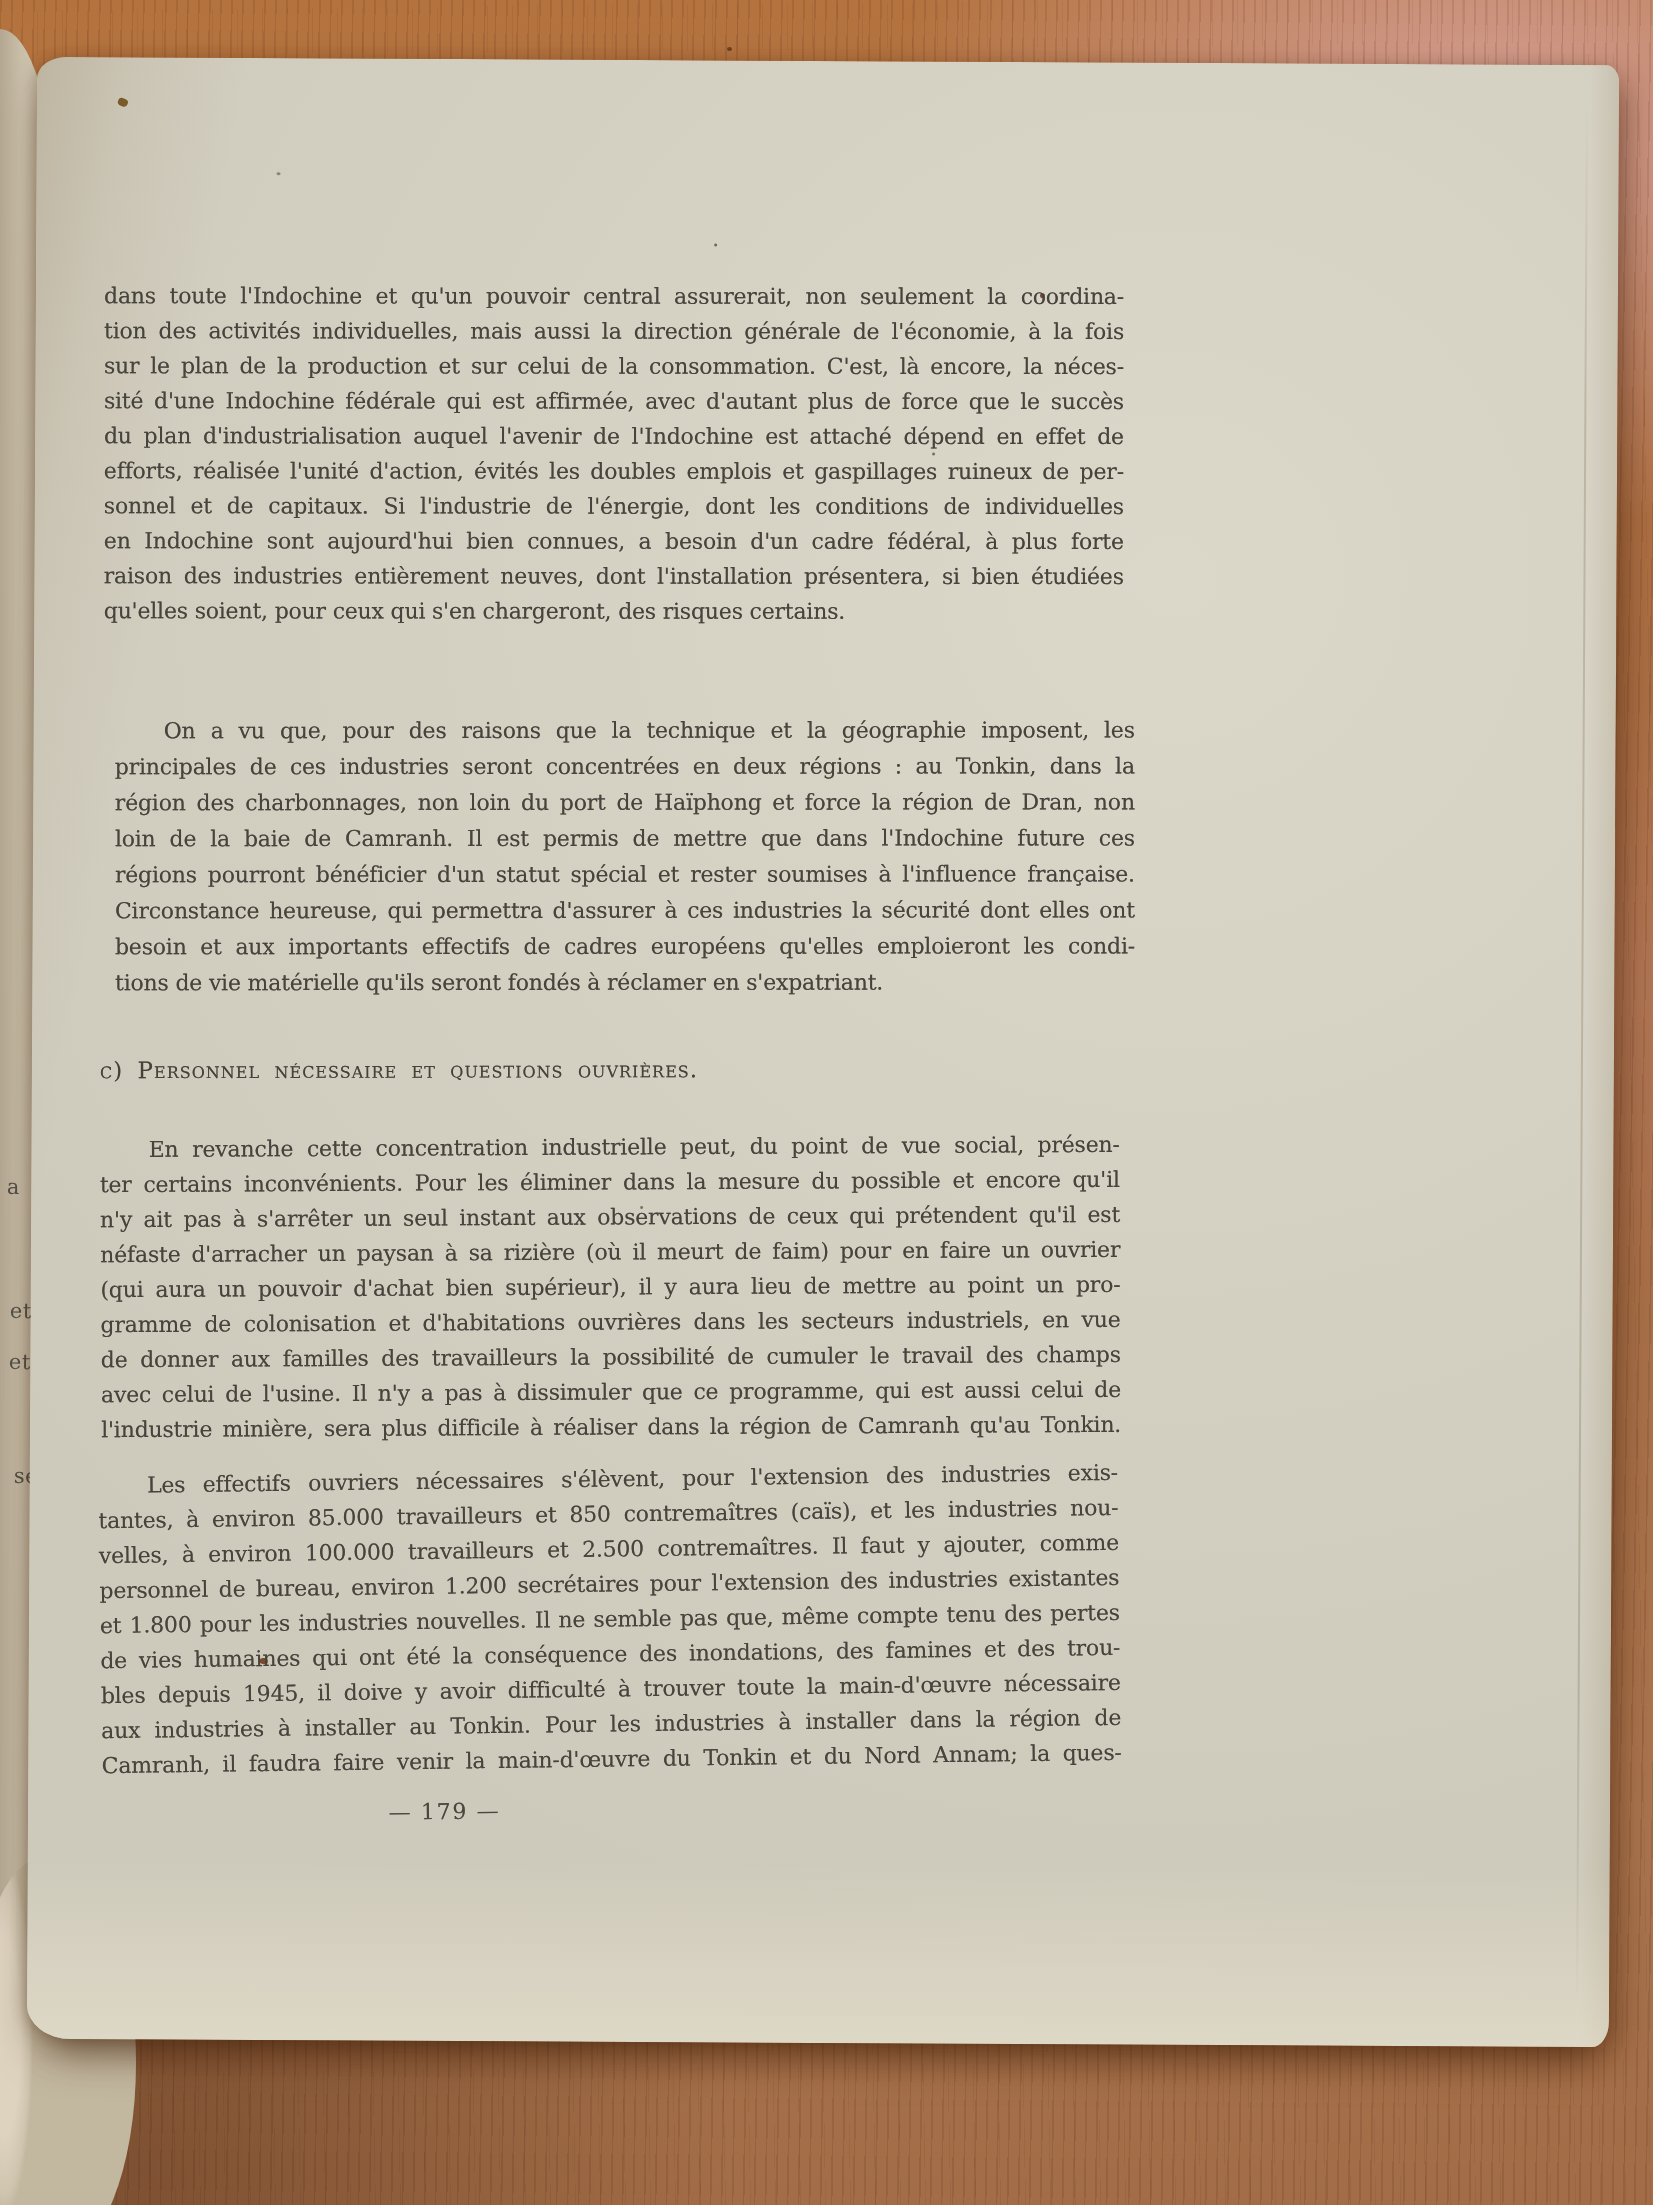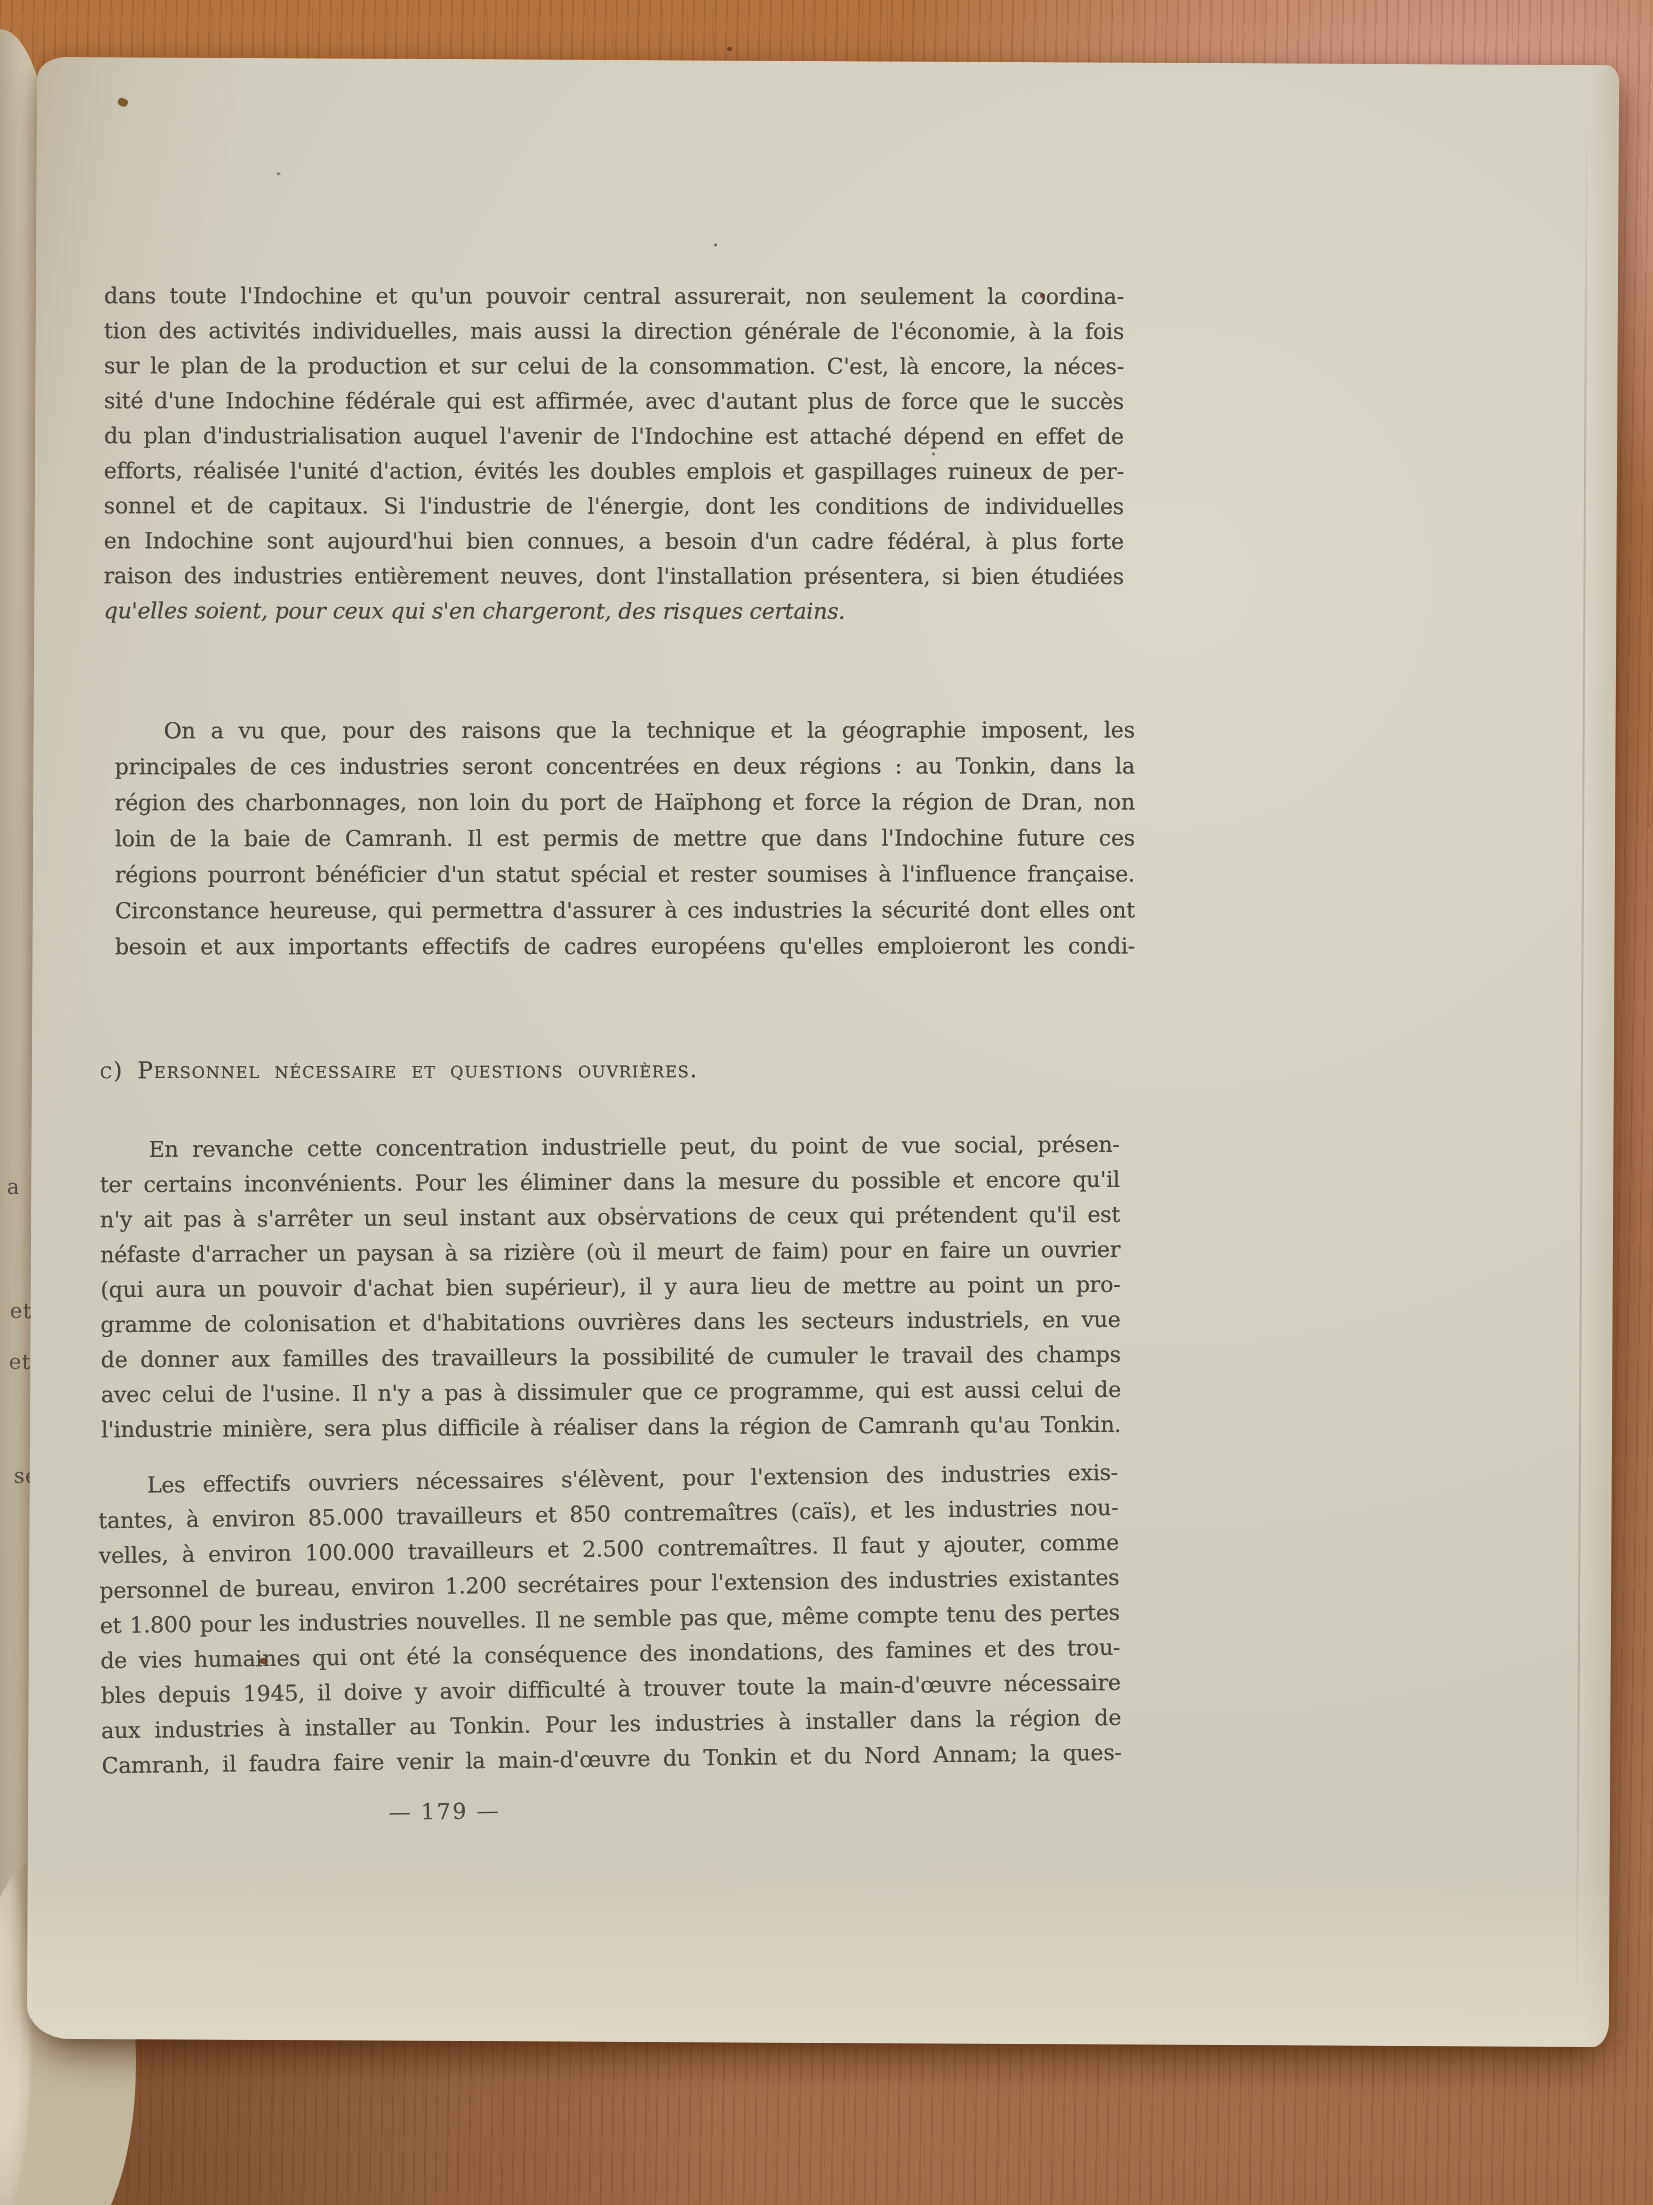--- a/index.html
+++ b/index.html
@@ -73,21 +73,21 @@
   .paper-speck { position: absolute; border-radius: 45%; }
 
   .textcol {
     position: absolute; left: 68px; width: 1020px;
     color: #46443d;
     font-size: 22px; line-height: 35px;
     letter-spacing: -0.2px;
     text-shadow: 0 0 0.5px rgba(70,68,61,0.55);
   }
   .line { text-align: justify; text-align-last: justify; }
-  .line.last { text-align-last: left; font-style: italic; }
+  .line.last { text-align-last: left; }
   .line.indent { text-indent: 49px; }
 
   .heading {
     position: absolute; left: 68px; width: 1020px;
     color: #444239;
     font-size: 23px; line-height: 35px;
     font-variant: small-caps;
     letter-spacing: 1px; word-spacing: 6px;
     text-shadow: 0 0 0.5px rgba(68,66,57,0.55);
   }
@@ -146,20 +146,21 @@
     </div>
 
     <div class="textcol" style="top:656px; line-height:36px; transform:rotate(-0.35deg); transform-origin:left top;margin-left:13px;">
       <div class="line indent">On a vu que, pour des raisons que la technique et la géographie imposent, les</div>
       <div class="line">principales de ces industries seront concentrées en deux régions : au Tonkin, dans la</div>
       <div class="line">région des charbonnages, non loin du port de Haïphong et force la région de Dran, non</div>
       <div class="line">loin de la baie de Camranh. Il est permis de mettre que dans l'Indochine future ces</div>
       <div class="line">régions pourront bénéficier d'un statut spécial et rester soumises à l'influence française.</div>
       <div class="line">Circonstance heureuse, qui permettra d'assurer à ces industries la sécurité dont elles ont</div>
       <div class="line">besoin et aux importants effectifs de cadres européens qu'elles emploieront les condi-</div>
+      <div class="line last">tions de vie matérielle qu'ils seront fondés à réclamer en s'expatriant.</div>
     </div>
 
     <div class="heading" style="top:996px; transform:rotate(-0.4deg); transform-origin:left top;">c) Personnel nécessaire et questions ouvrières.</div>
 
     <div class="textcol" style="top:1075px; transform:rotate(-0.6deg); transform-origin:left top;">
       <div class="line indent">En revanche cette concentration industrielle peut, du point de vue social, présen-</div>
       <div class="line">ter certains inconvénients. Pour les éliminer dans la mesure du possible et encore qu'il</div>
       <div class="line">n'y ait pas à s'arrêter un seul instant aux observations de ceux qui prétendent qu'il est</div>
       <div class="line">néfaste d'arracher un paysan à sa rizière (où il meurt de faim) pour en faire un ouvrier</div>
       <div class="line">(qui aura un pouvoir d'achat bien supérieur), il y aura lieu de mettre au point un pro-</div>

